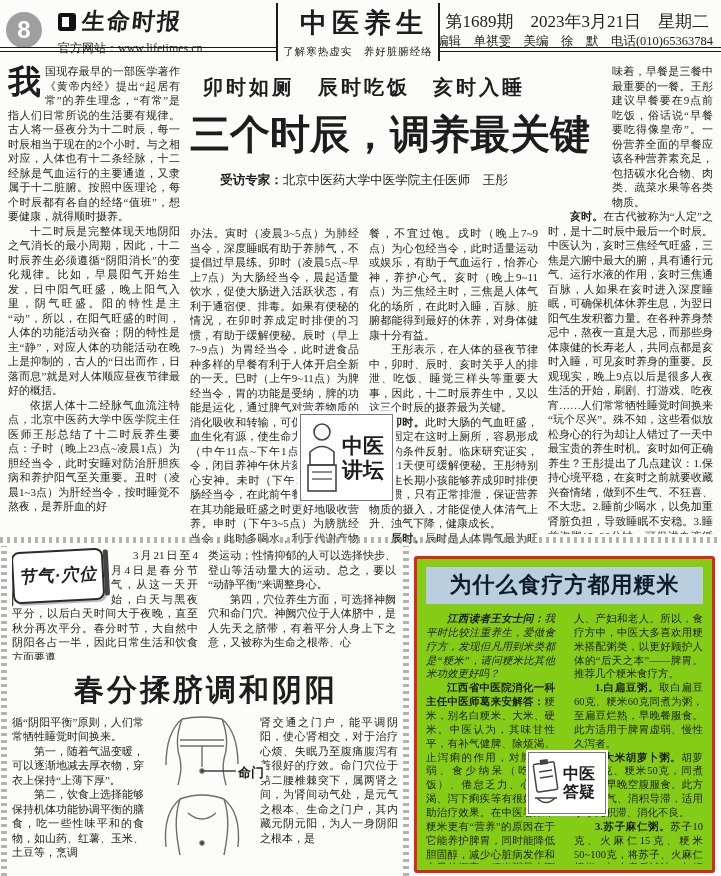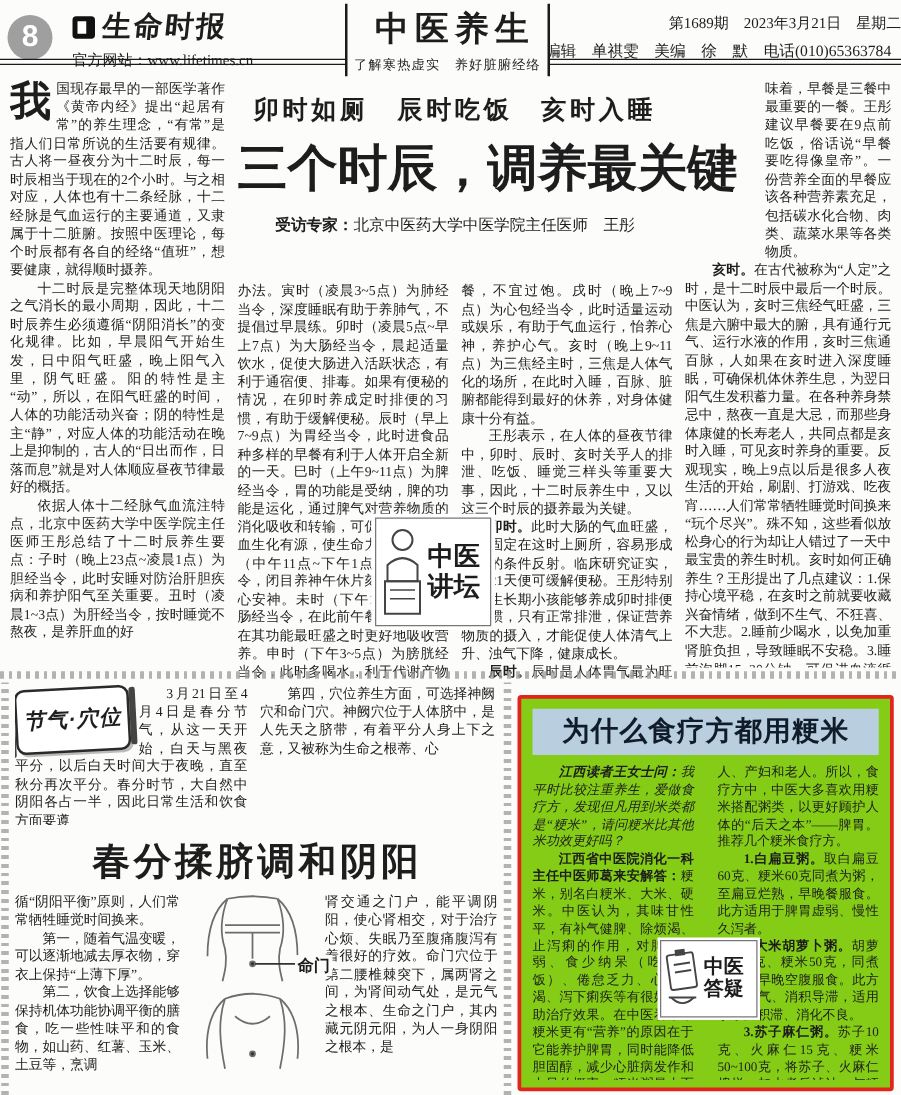--- a/index.html
+++ b/index.html
@@ -20,21 +20,21 @@
   .logo-icon::before{ content:""; position:absolute; left:4px; top:4px; width:7px; height:10px; background:#fff;}
   .masthead-text{ font-size:23px; font-weight:900; transform:skewX(-6deg); letter-spacing:2px;}
   .website{ position:absolute; left:58px; top:40px; font-size:12px; }
   .rule{ position:absolute; left:0; right:0; border-top:1px solid #1a1a1a; }
   .rule1{ top:47px; } .rule2{ top:51px; }
   .section-block{ position:absolute; left:276px; top:3px; width:164px; height:58px; z-index:2;
     background:#fcfcfa; border-left:2px solid #1a1a1a; border-right:2px solid #1a1a1a;
     text-align:center; padding-top:2px;}
   .section-title{ font-size:27px; font-weight:900; letter-spacing:5px;margin-left:12px;}
   .section-sub{ font-size:10.5px; letter-spacing:1px; margin-top:4px;}
-  .issue-info{ position:absolute; right:0; top:10px; font-size:12px;}
+  .issue-info{ position:absolute; right:12px; top:10px; font-size:17px;}
   .staff-info{ position:absolute; right:8px; top:33px; font-size:12.5px;}
 
   
   .main-article{ position:absolute; left:8px; top:64px; width:705px; height:470px; display:flex; gap:10px;}
   .mcol{ font-size:11px; line-height:1.32; text-align:justify; overflow:hidden;}
   .col1{ width:172px; height:470px;}
   .mid{ width:348px; position:relative;}
   .headline-block{ height:152px; position:relative; z-index:1; text-align:center;}
   .kicker{ font-size:20px; font-weight:900; letter-spacing:3px; margin-top:10px; white-space:nowrap;}
   .main-title{ font-size:40px; font-weight:900; white-space:nowrap; margin-top:6px; text-align:left; width:max-content;}
@@ -172,20 +172,21 @@
   <div class="v-orn v-orn-left"></div>
   <div class="v-orn v-orn-mid"></div>
 
   <div class="spring">
     <div class="spring-intro">
       <div class="s-colA">
         <span class="jieqi-badge">节气·穴位</span>
         <p class="para">3月21日至4月4日是春分节气，从这一天开始，白天与黑夜平分，以后白天时间大于夜晚，直至秋分再次平分。春分时节，大自然中阴阳各占一半，因此日常生活和饮食方面要遵</p>
       </div>
       <div class="s-colB">
+        <p class="cont">类运动；性情抑郁的人可以选择快步、登山等活动量大的运动。总之，要以“动静平衡”来调整身心。</p>
         <p class="para">第四，穴位养生方面，可选择神阙穴和命门穴。神阙穴位于人体脐中，是人先天之脐带，有着平分人身上下之意，又被称为生命之根蒂、心</p>
       </div>
     </div>
     <div class="spring-title hd">春分揉脐调和阴阳</div>
     <div class="spring-body">
       <div class="sb-l">
         <p class="cont">循“阴阳平衡”原则，人们常常牺牲睡觉时间换来。</p>
         <p class="para">第一，随着气温变暖，可以逐渐地减去厚衣物，穿衣上保持“上薄下厚”。</p>
         <p class="para">第二，饮食上选择能够保持机体功能协调平衡的膳食，吃一些性味平和的食物，如山药、红薯、玉米、土豆等，烹调</p>
       </div>

